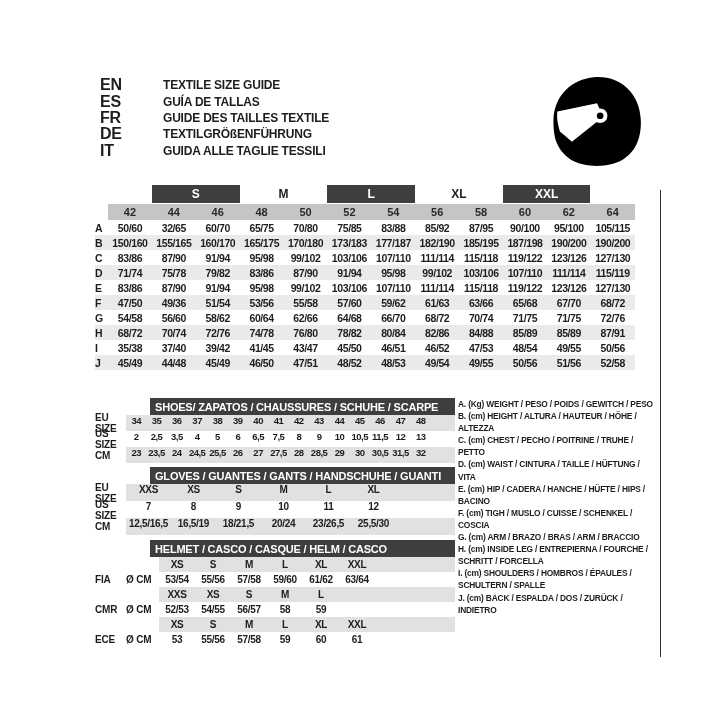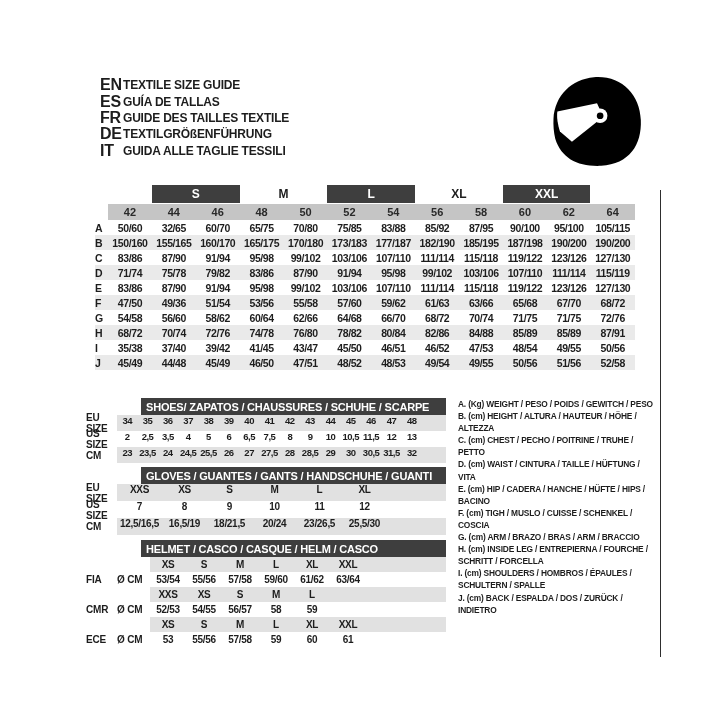--- a/index.html
+++ b/index.html
@@ -3,21 +3,21 @@
 <meta charset="utf-8">
 <style>
   html,body{margin:0;padding:0;}
   body{width:720px;height:720px;background:#fff;font-family:"Liberation Sans",sans-serif;color:#1d1d1d;}
   .canvas{position:relative;width:720px;height:720px;overflow:hidden;background:#fff;}
 
   
   .lang-block{position:absolute;left:100px;top:77px;}
   .lang-row{display:flex;height:16.4px;align-items:center;}
   .lang-code{width:23px;font-size:16px;font-weight:bold;letter-spacing:-0.2px;}
-  .lang-title{font-size:12px;font-weight:bold;letter-spacing:-0.2px;white-space:nowrap;}
+  .lang-title{font-size:12px;font-weight:bold;letter-spacing:-0.2px;white-space:nowrap;margin-left:40px;}
 
   
   .helmet-wrap{position:absolute;left:543px;top:74px;width:108px;height:96px;}
 
   
   .size-table{position:absolute;left:95px;top:185px;width:540px;font-weight:bold;}
   .m-groups{display:flex;height:18px;}
   .m-group{display:flex;align-items:center;justify-content:center;font-size:12px;letter-spacing:0;}
   .m-group.first{width:57px;}
   .m-group.wide{width:87.7px;}
@@ -27,21 +27,21 @@
   .m-spacer{width:13px;}
   .m-sizes{flex:1;display:flex;background:#c5c5c5;}
   .m-size{width:43.9px;text-align:center;font-size:11px;line-height:16px;color:#2a2a2a;}
   .m-body > div:nth-of-type(even){background:#eaeaea;}
   .m-row{display:flex;height:15px;align-items:center;}
   .m-letter{width:13px;font-size:10.5px;}
   .m-vals{flex:1;display:flex;}
   .m-cell{width:43.9px;text-align:center;font-size:10.5px;letter-spacing:-0.4px;white-space:nowrap;}
 
   
-  .sect{position:absolute;left:86px;width:360px;font-weight:bold;}
+  .sect{position:absolute;left:95px;width:360px;font-weight:bold;}
   #shoes-sect{top:398px;}
   #gloves-sect{top:467px;}
   #helmet-sect{top:540px;}
   .sect-head{margin-left:55px;height:17px;background:#3e3e3e;color:#fff;font-size:11px;display:flex;align-items:center;padding-left:5px;letter-spacing:-0.2px;box-sizing:border-box;white-space:nowrap;}
   .b-row{display:flex;align-items:center;}
   #shoes-sect .b-row{height:16px;}
   #gloves-sect .b-row{height:17px;}
   #helmet-sect .b-row{height:15px;}
   .b-label{width:31px;font-size:10px;letter-spacing:-0.2px;}
   .b-band{flex:1;display:flex;height:100%;align-items:flex-start;}

